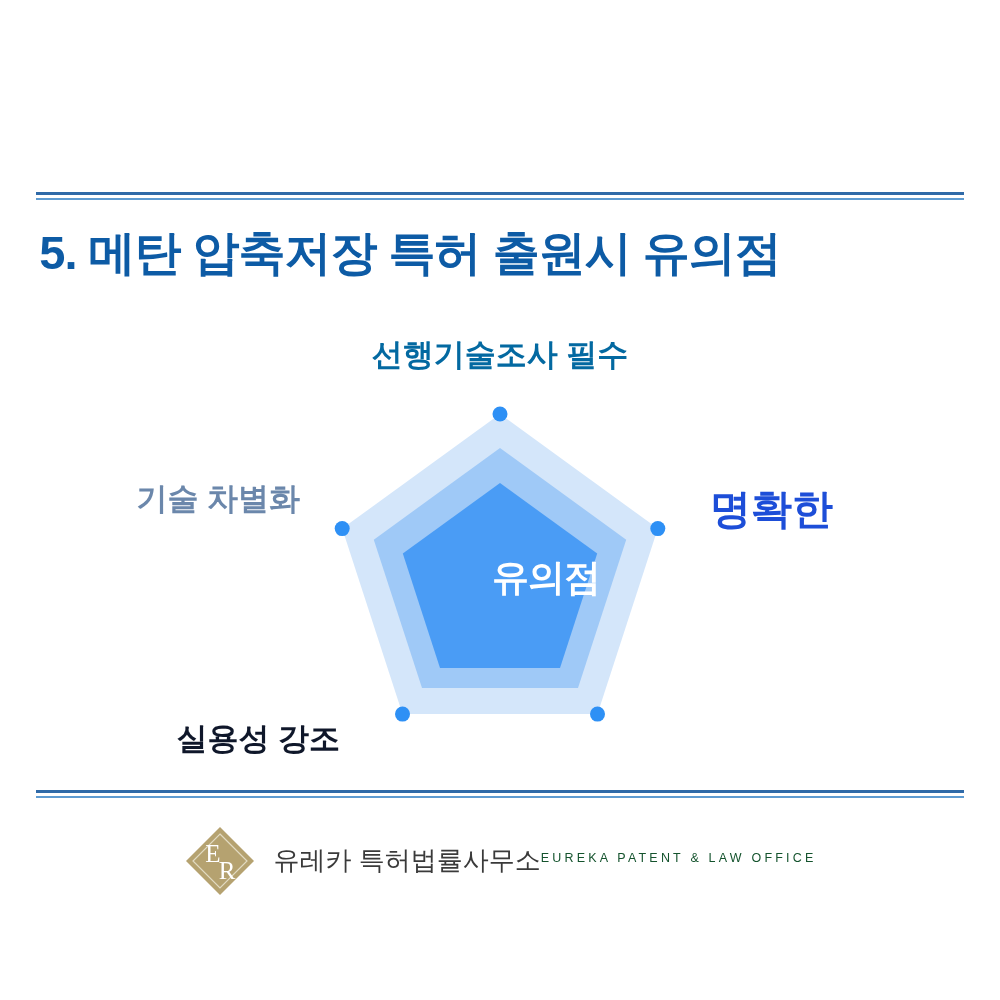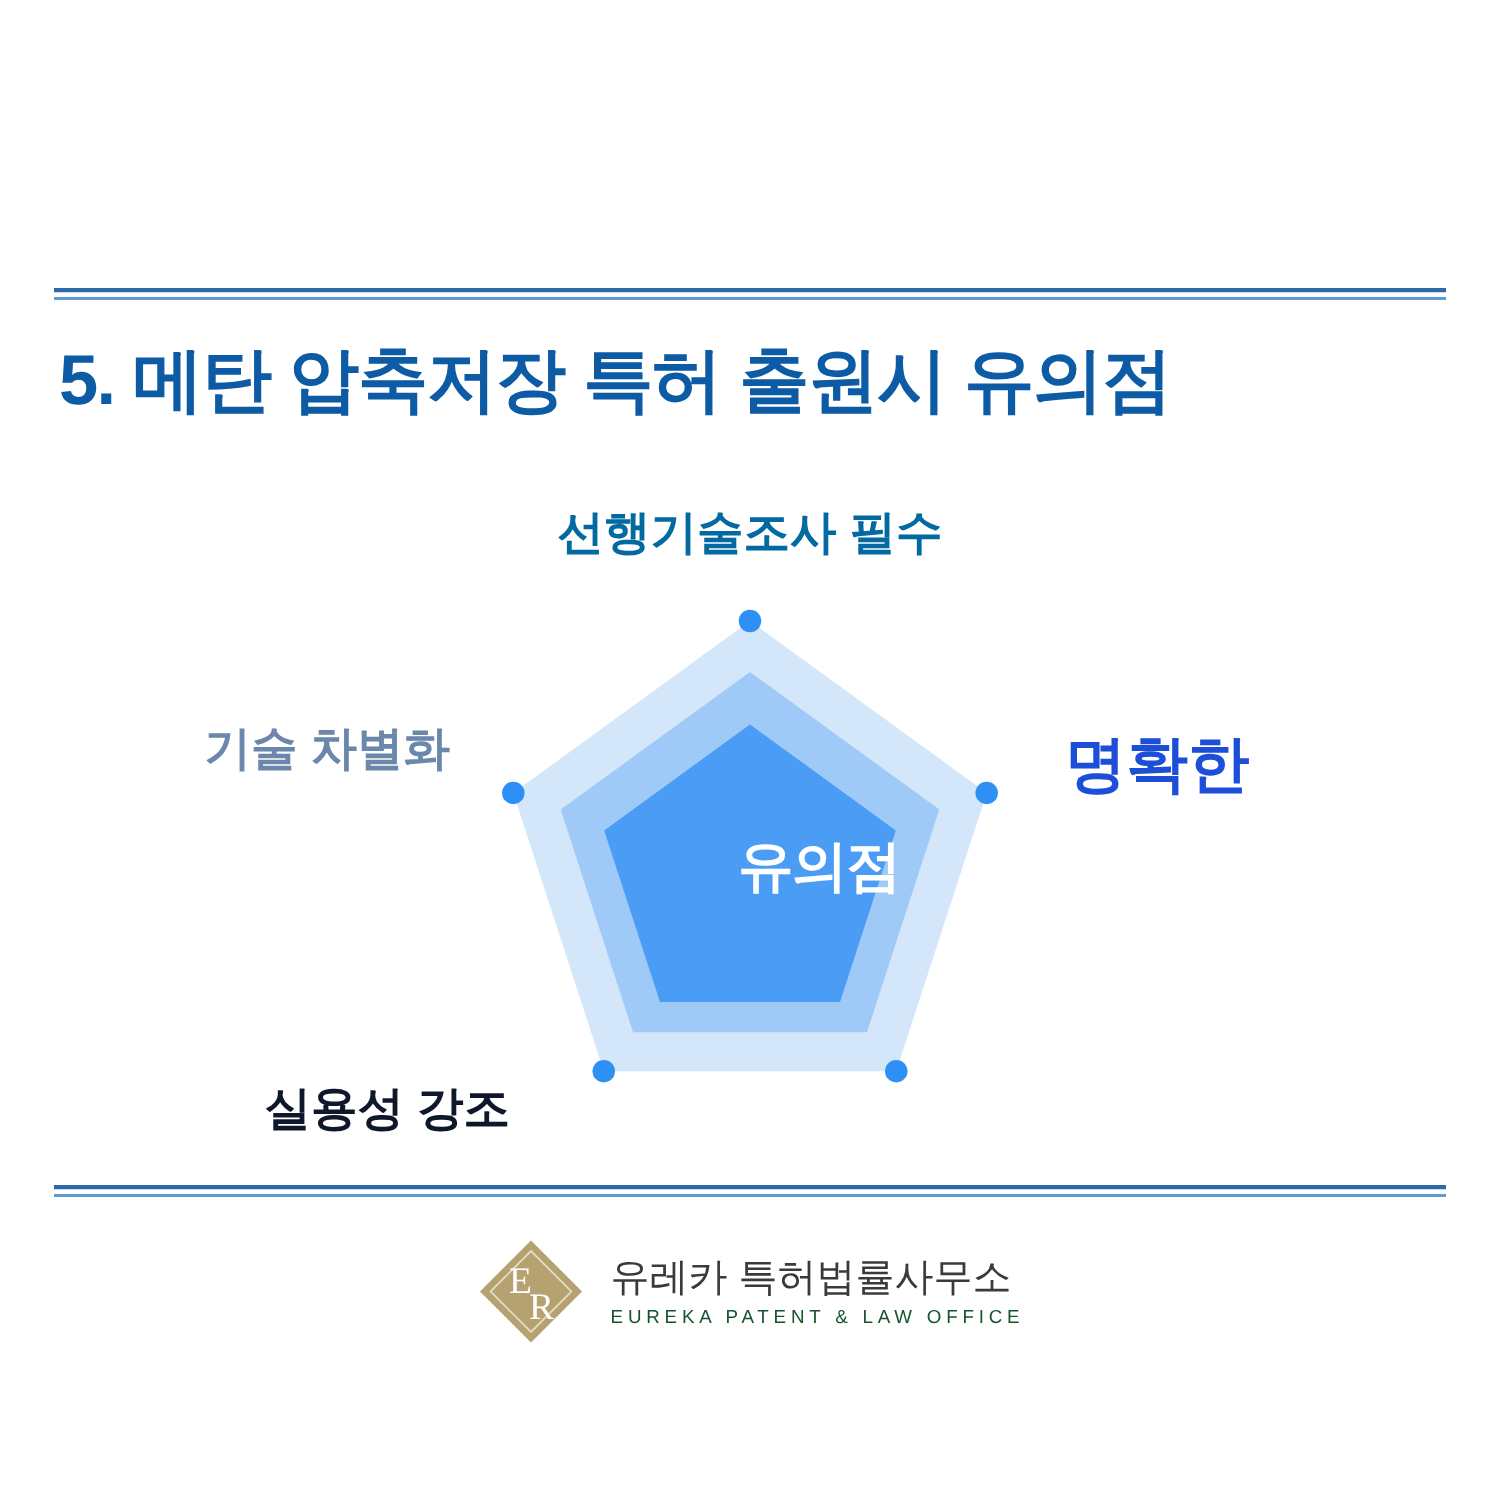--- a/index.html
+++ b/index.html
@@ -136,21 +136,21 @@
     gap: 16px;
   }
   #logo-mark {
     width: 74px;
     height: 74px;
     position: relative;
     flex: none;
   }
   #logo-text-block {
     display: flex;
-    flex-direction: column;
+    flex-direction: row;
     justify-content: flex-start;
   }
   #logo-name-ko {
     font-size: 26px;
     color: #3a3a3a;
     letter-spacing: 0px;
     line-height: 1.15;
   }
   #logo-name-en {
     font-size: 12.5px;

